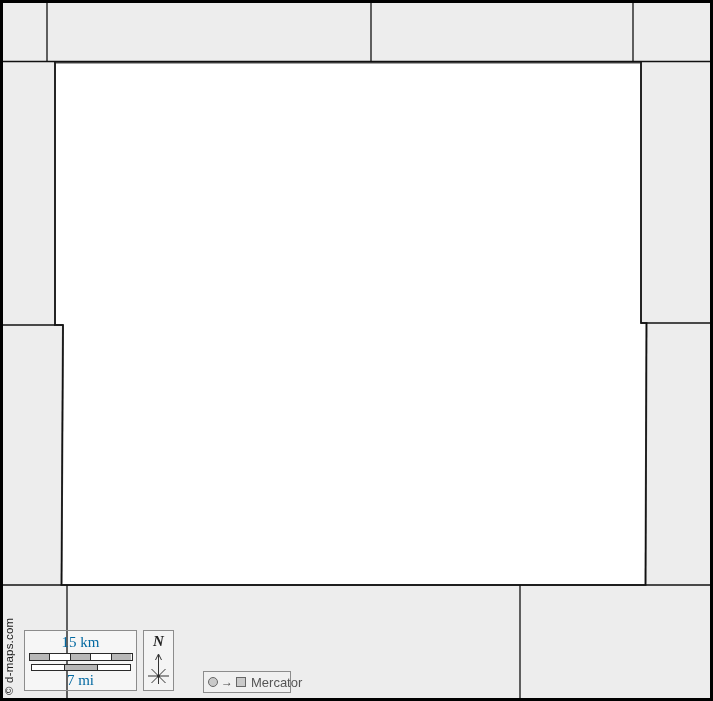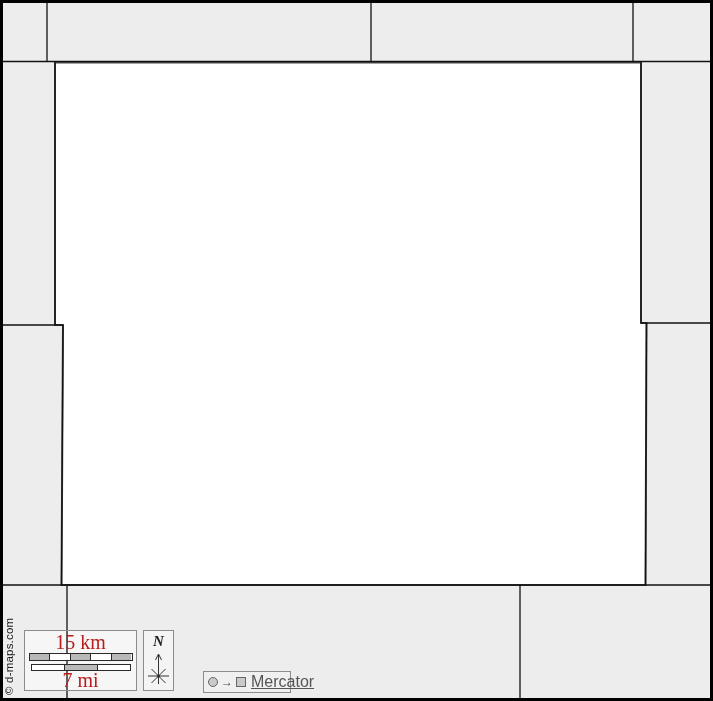--- a/index.html
+++ b/index.html
@@ -32,21 +32,21 @@
 
   .scale-box{
     left:24px;top:630px;width:113px;height:61px;
     border:1px solid var(--boxborder);
     background:transparent;
     display:flex;flex-direction:column;align-items:center;
     padding-top:2px;
   }
   .scale-label{
     font-family:"Liberation Serif", serif;
-    font-size:20px;color:#b91c1c;height:18px;line-height:18px;
+    font-size:15px;color:#0369a1;height:18px;line-height:18px;
   }
   .bar{display:flex;border:1px solid #2b2b2b;}
   .bar-km{width:104px;height:8px;margin-top:2px;}
   .bar-mi{width:100px;height:7px;margin-top:3px;}
   .bar .seg{flex:1;}
   .bar .seg + .seg{border-left:1px solid #2b2b2b;}
   .seg.g{background:var(--barfill);}
   .seg.w{background:#ffffff;}
 
   .north-box{
@@ -71,21 +71,21 @@
   }
   .proj-circle{
     width:10px;height:10px;border-radius:50%;
     background:#c9c9c9;border:1px solid #666;flex:none;
   }
   .proj-square{
     width:10px;height:10px;
     background:#c9c9c9;border:1px solid #666;flex:none;
   }
   .proj-arrow{font-size:12px;color:#444;line-height:10px;flex:none;}
-  .proj-name{font-size:16px;color:var(--muted);padding-left:2px;text-decoration:underline;}
+  .proj-name{font-size:13px;color:var(--muted);padding-left:2px;}
 </style>
 </head>
 <body>
 
 <div class="map-frame">
 
   <svg width="713" height="701" viewBox="0 0 713 701">
 
     <rect x="0" y="0" width="713" height="701" fill="#ededed"></rect>
 

